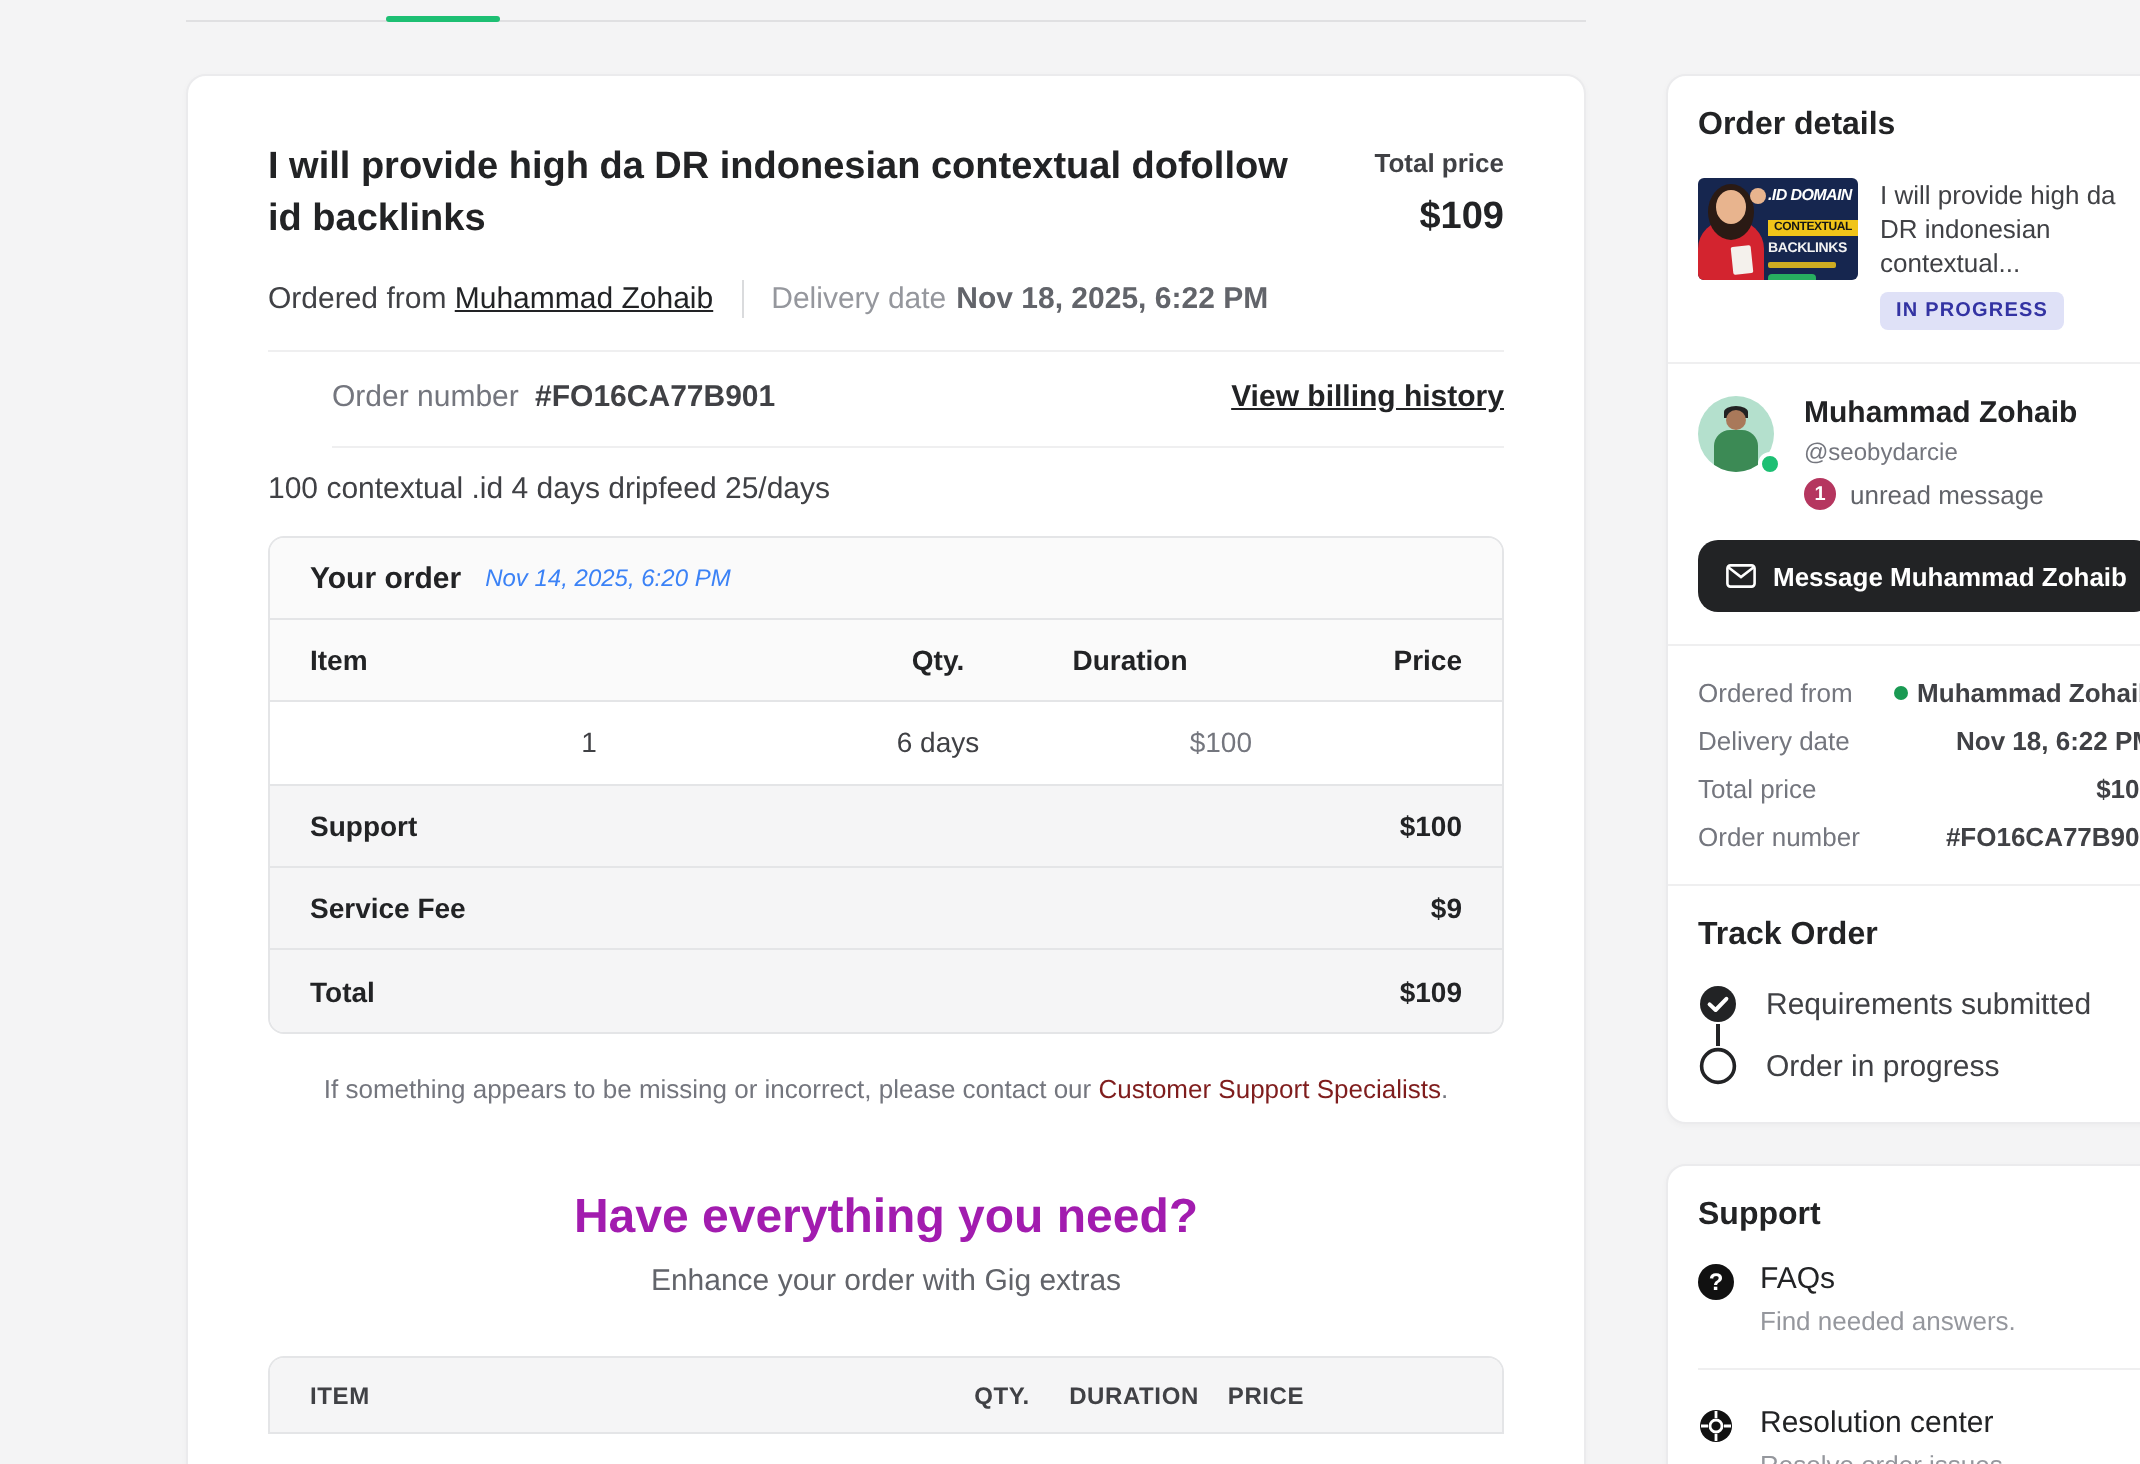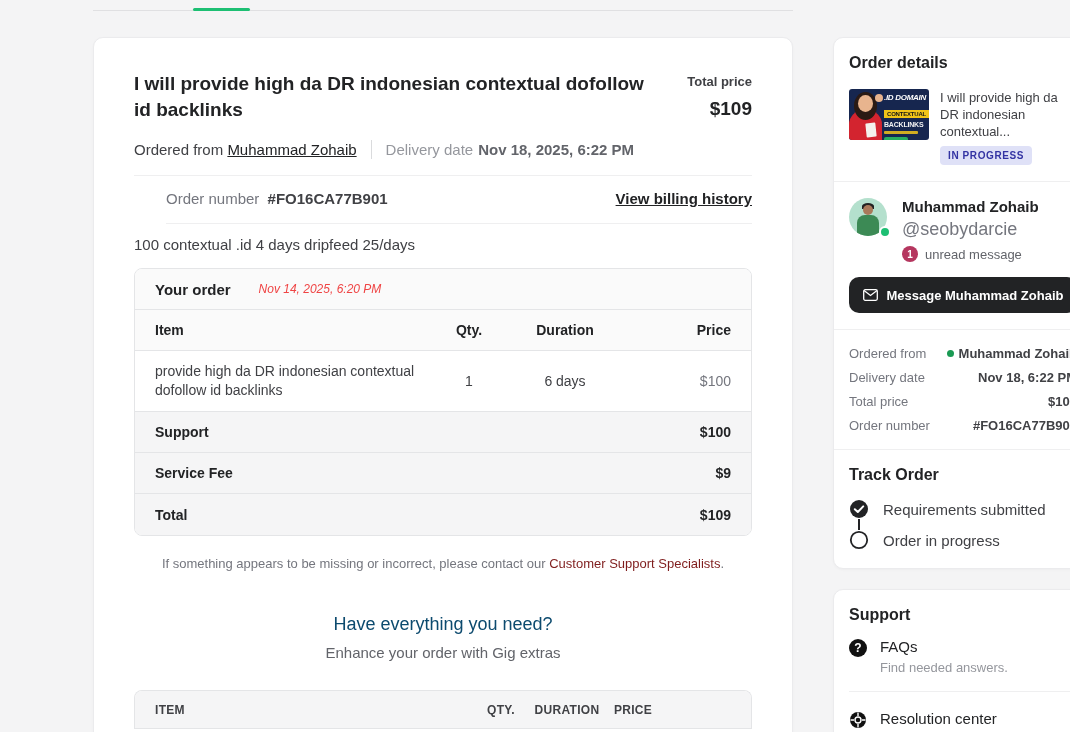--- a/index.html
+++ b/index.html
@@ -37,34 +37,34 @@
   .on-label { color:#74767e; }
   .on-value { font-weight:700; color:#404145; margin-left:4px; }
   .billing-link { font-weight:700; color:#222325; text-decoration:underline; cursor:pointer; font-size:15px; }
 
   .order-desc { margin:12px 0 15px; font-size:15px; color:#404145; }
 
   
   .order-table { border:1px solid #e4e5e7; border-radius:8px; overflow:hidden; }
   .ot-head { display:flex; align-items:center; height:41px; background:#fafafa; padding:0 20px; border-bottom:1px solid #e4e5e7; }
   .ot-title { font-size:15px; font-weight:700; color:#222325; }
-  .ot-date { font-size:12px; font-style:italic; color:#ef4444; margin-left:28px; }
+  .ot-date { font-size:12px; font-style:italic; color:#3b82f6; margin-left:12px; }
   .ot-grid { display:grid; grid-template-columns:279px 70px 122px 1fr; align-items:center; padding:0 20px; }
   .ot-cols { height:41px; background:#fafafa; font-size:14px; font-weight:700; color:#222325; border-bottom:1px solid #e4e5e7; }
   .ot-row { background:#fff; padding:11px 20px; font-size:14px; color:#404145; border-bottom:1px solid #e4e5e7; line-height:19px; }
   .c-center { text-align:center; }
   .c-right { text-align:right; }
   .row-price { color:#74767e; }
   .ot-sum { display:flex; justify-content:space-between; align-items:center; height:41px; padding:0 20px; background:#f5f5f6; border-bottom:1px solid #e4e5e7; font-size:14px; font-weight:700; color:#222325; }
   .ot-sum:last-child { border-bottom:none; }
 
   .note { margin-top:20px; text-align:center; font-size:13px; color:#74767e; }
   .note a { color:#7f1d1d; cursor:pointer;text-align:right; }
 
-  .upsell-title { margin-top:43px; text-align:center; font-size:18px; font-weight:400; color:#0c4a6e; }
+  .upsell-title { margin-top:43px; text-align:center; font-size:24px; font-weight:700; color:#a21caf; }
   .upsell-sub { margin-top:9px; text-align:center; font-size:15px; color:#62646a; }
 
   
   .extras-table { margin-top:29px; border:1px solid #e4e5e7; border-bottom:none; border-radius:8px 8px 0 0; overflow:hidden; }
   .ex-grid { display:grid; grid-template-columns:316px 60px 72px 60px 1fr; align-items:center; padding:0 20px; }
   .ex-cols { height:38px; background:#f5f5f6; font-size:12px; font-weight:700; letter-spacing:.3px; color:#404145; border-bottom:1px solid #e4e5e7; }
 
   
   .sidebar { position:absolute; left:833px; top:37px; width:260px; }
   .side-card { background:#fff; border:1px solid #ebebed; border-radius:10px; padding:16px 15px 18px; box-shadow:0 1px 3px rgba(0,0,0,.03); }
@@ -89,21 +89,21 @@
   .divider { height:1px; background:#efeff0; margin:16px -15px; }
 
   .seller-row { display:flex; gap:13px; }
   .avatar-wrap { position:relative; width:40px; height:40px; flex-shrink:0; }
   .avatar { width:38px; height:38px; border-radius:50%; background:#b4e0cd; position:relative; overflow:hidden; cursor:pointer; }
   .av-head { position:absolute; left:14px; top:7px; width:10px; height:10px; border-radius:50%; background:#a9795a; }
   .av-hair { position:absolute; left:13px; top:5px; width:12px; height:6px; border-radius:50% 50% 0 0; background:#222; }
   .av-body { position:absolute; left:8px; top:17px; width:22px; height:21px; border-radius:8px 8px 0 0; background:#3c8a55; }
   .online-dot { position:absolute; right:-2px; bottom:0; width:12px; height:12px; border-radius:50%; background:#1dbf73; border:2px solid #fff; }
   .seller-name { font-size:15px; font-weight:700; color:#222325; }
-  .seller-handle { font-size:18px; color:#74767e; margin-top:4px; }
+  .seller-handle { font-size:12px; color:#74767e; margin-top:4px; }
   .unread-row { display:flex; align-items:center; gap:7px; margin-top:6px; font-size:13px; color:#62646a; }
   .unread-badge { width:16px; height:16px; border-radius:50%; background:#b5365f; color:#fff; font-size:10px; font-weight:700; display:flex; align-items:center; justify-content:center; }
 
   .msg-btn { margin-top:15px; width:100%; height:36px; background:#222325; color:#fff; border:none; border-radius:10px; font-size:13px; font-weight:700; font-family:inherit; display:flex; align-items:center; justify-content:center; gap:9px; cursor:pointer; }
 
   .d-row { display:flex; justify-content:space-between; align-items:baseline; font-size:13px; margin-bottom:9px; }
   .d-row:last-child { margin-bottom:0; }
   .d-label { color:#74767e; white-space:nowrap; }
   .d-value { font-weight:700; color:#404145; white-space:nowrap; }
   .green-dot { display:inline-block; width:7px; height:7px; border-radius:50%; background:#1a9a53; margin-right:5px; vertical-align:1px; }
@@ -160,21 +160,20 @@
         <span class="ot-title">Your order</span>
         <span class="ot-date">Nov 14, 2025, 6:20 PM</span>
       </div>
       <div class="ot-grid ot-cols">
         <span>Item</span>
         <span class="c-center">Qty.</span>
         <span class="c-center">Duration</span>
         <span class="c-right">Price</span>
       </div>
       <div class="ot-grid ot-row">
-        <span>provide high da DR indonesian contextual dofollow id backlinks</span>
         <span class="c-center">1</span>
         <span class="c-center">6 days</span>
         <span class="c-right row-price">$100</span>
       </div>
       <div class="ot-sum">
         <span>Support</span>
         <span>$100</span>
       </div>
       <div class="ot-sum">
         <span>Service Fee</span>

